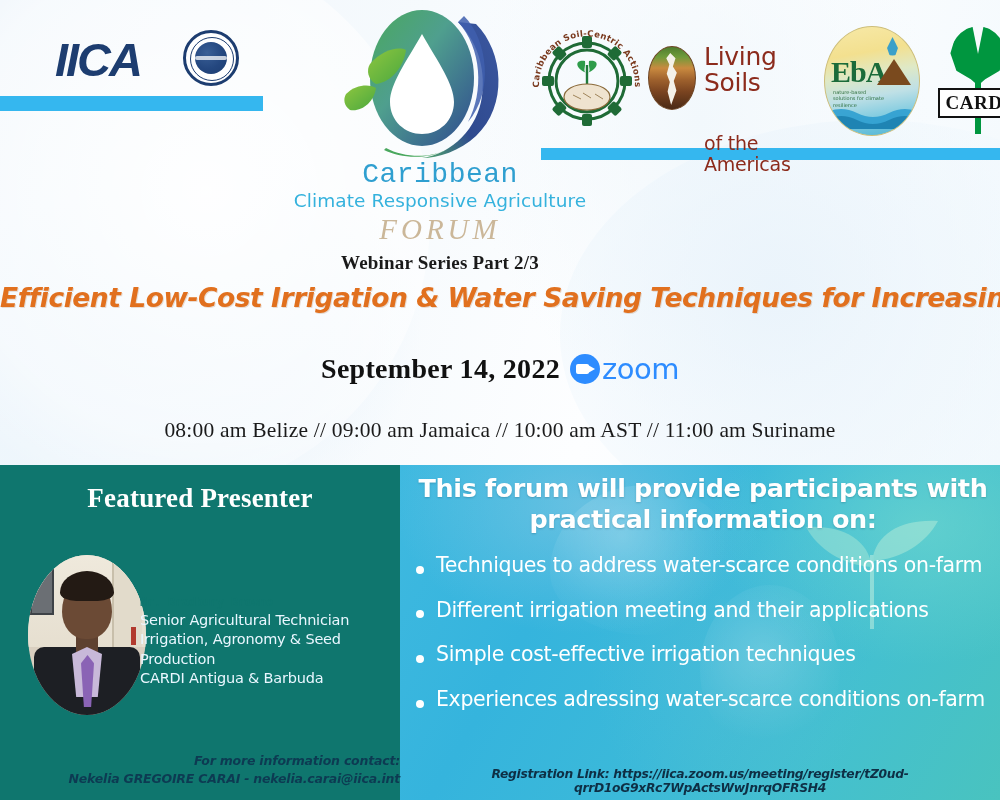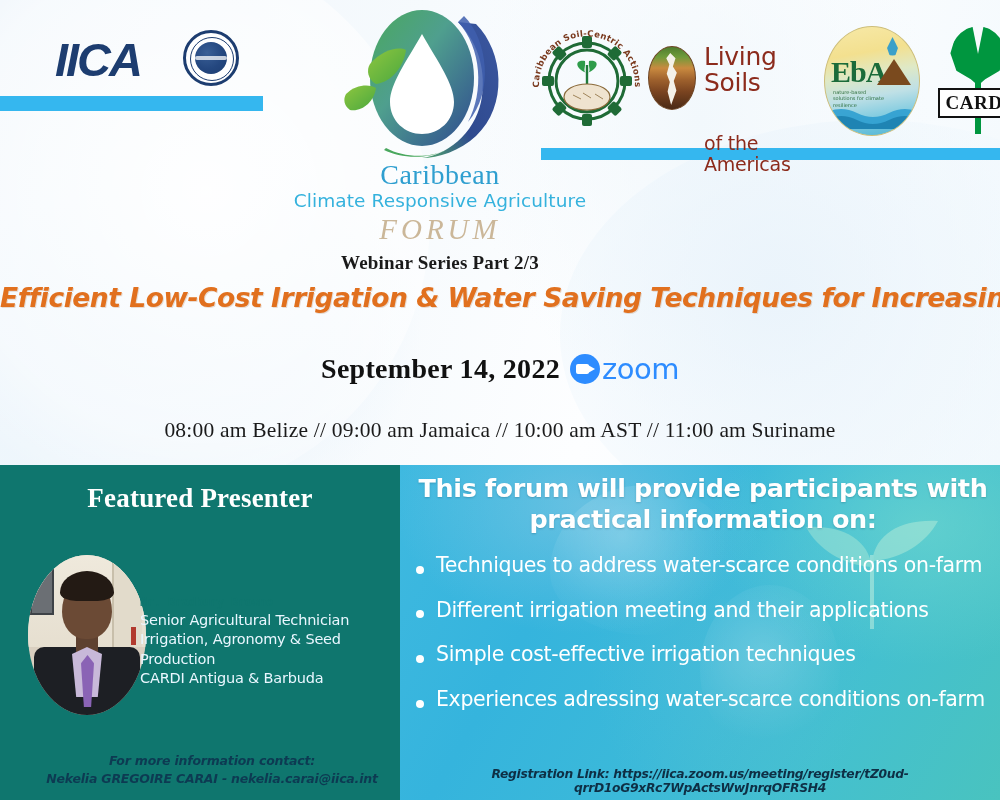--- a/index.html
+++ b/index.html
@@ -78,21 +78,21 @@
     position: absolute; left: 4px; top: 4px;
     width: 44px; height: 44px; border-radius: 50%;
     border: 1.5px solid #1d3d70;
   }
 
   
   .ccraf { position: absolute; left: 290px; top: 8px; width: 300px; height: 250px; }
   .ccraf-mark { position: absolute; left: 36px; top: 0; width: 190px; height: 155px; }
   .ccraf-text { position: absolute; left: 0; top: 152px; width: 300px; text-align: center; }
   .ccraf-line1 {
-    font-family: Liberation Serif, serif;
+    font-family: Liberation Mono, monospace;
     font-size: 28px; color: #2f9fd0; letter-spacing: 0.5px;
     line-height: 1.05;
   }
   .ccraf-line2 {
     font-family: "DejaVu Sans", sans-serif;
     font-size: 18.5px; color: #35b2dd; letter-spacing: 0.1px;
     line-height: 1.15; margin-top: 1px;
   }
   .ccraf-line3 {
     font-family: "Liberation Serif", serif;
@@ -333,22 +333,21 @@
     letter-spacing: -0.2px; line-height: 1.25;
   }
   .presenter-line {
     font-family: "DejaVu Sans", sans-serif;
     font-size: 14.5px; color: #eaf7ff;
     letter-spacing: -0.2px; line-height: 1.33;
   }
 
   .contact-block {
     position: absolute; left: 0; top: 752px; width: 400px;
-    text-align: center;
-    margin-left: 12px;
+    text-align: right;
   }
   .contact-line {
     font-family: "DejaVu Sans", sans-serif;
     font-weight: 700; font-style: italic;
     font-size: 12.5px; color: #0d3a52;
     line-height: 1.45; letter-spacing: -0.2px;
   }
 
   
   .right-panel {

